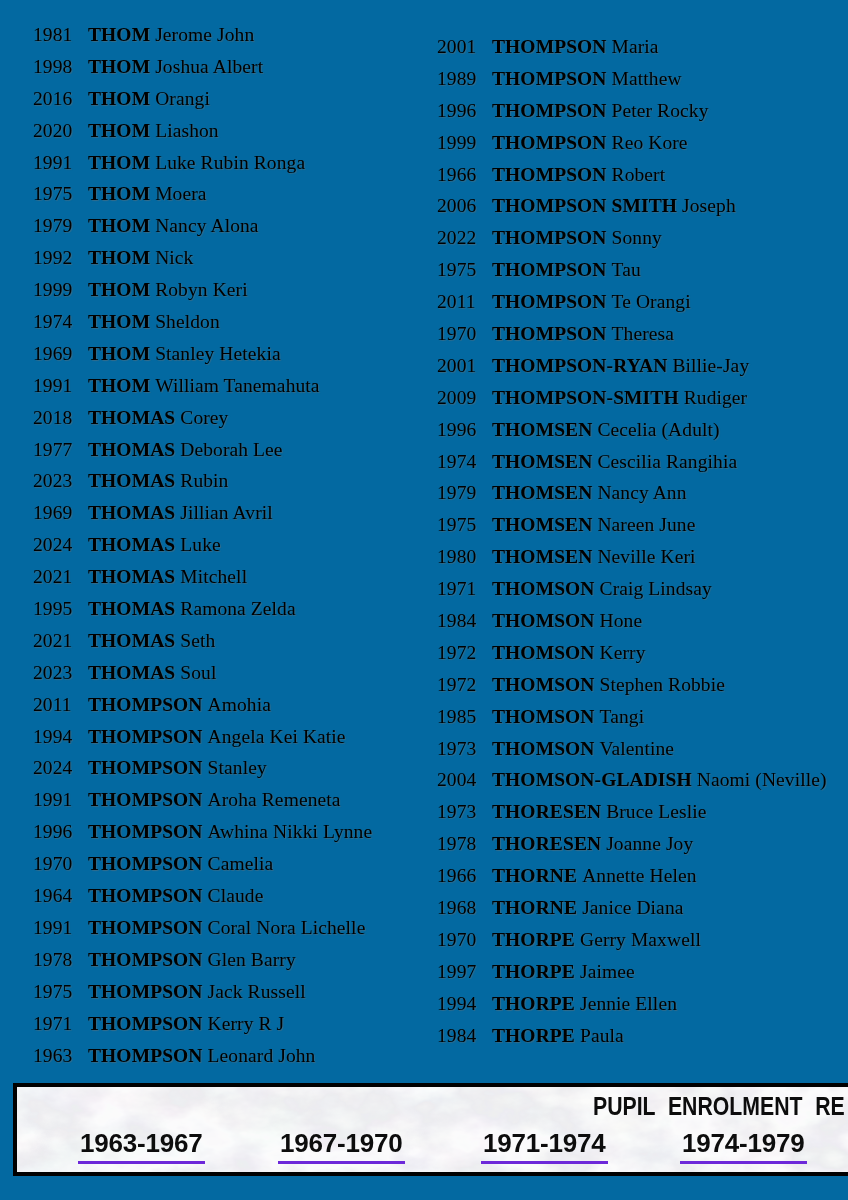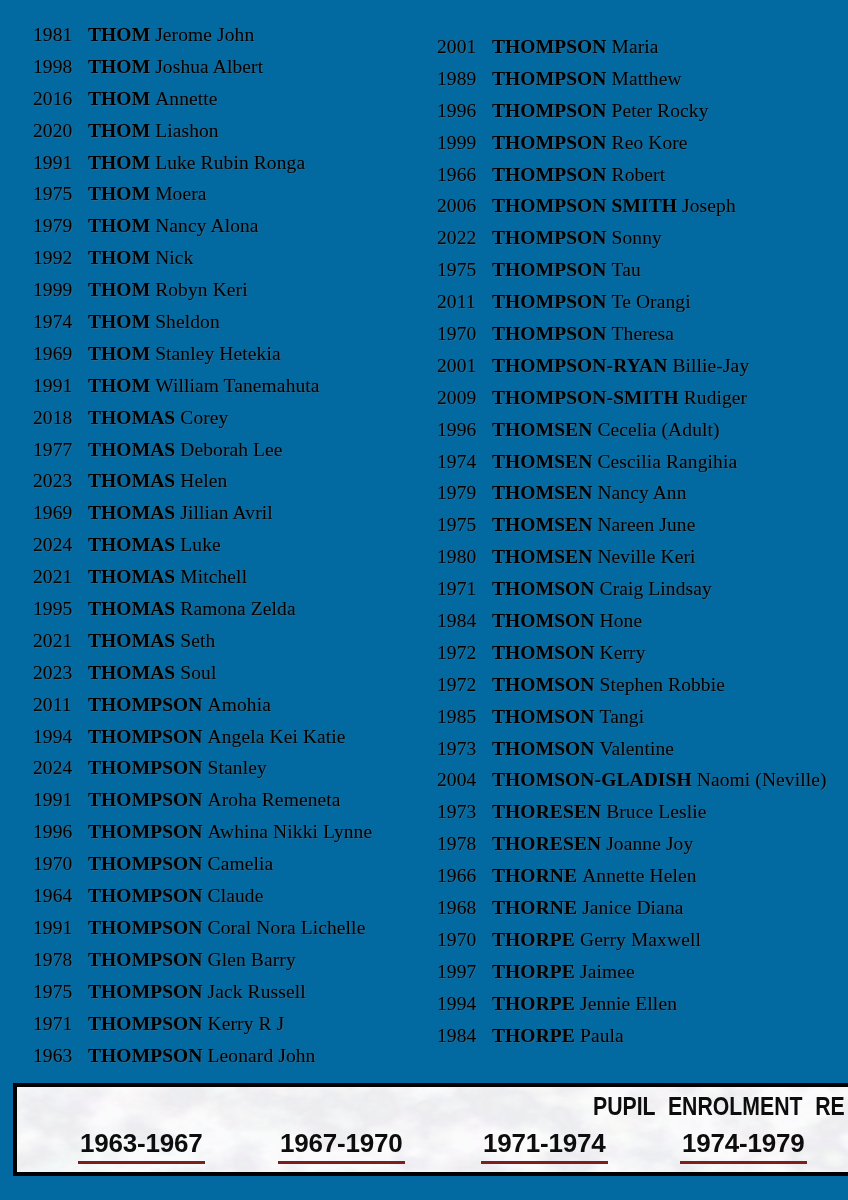--- a/index.html
+++ b/index.html
@@ -74,21 +74,21 @@
   .period {
     position: absolute;
     top: 42px;
     font-family: "Liberation Sans", sans-serif;
     font-weight: 700;
     font-size: 26px;
     line-height: 1.15;
     letter-spacing: -0.2px;
     color: #0d0d0d;
     white-space: nowrap;
-    border-bottom: 3px solid #7f1d1d;
+    border-bottom: 3px solid #6d28d9;
     padding: 0 2px 2px 2px;
     cursor: pointer;
   }
   .p0 { left: 61px; }
   .p1 { left: 261px; }
   .p2 { left: 464px; }
   .p3 { left: 663px; }
 </style>
 </head>
 <body>
@@ -98,21 +98,21 @@
   <div class="col col-left">
     <div class="row">
       <span class="year">1981</span><span class="name"><span class="surname">THOM</span><span class="given">Jerome John</span></span>
     </div>
 
     <div class="row">
       <span class="year">1998</span><span class="name"><span class="surname">THOM</span><span class="given">Joshua Albert</span></span>
     </div>
 
     <div class="row">
-      <span class="year">2016</span><span class="name"><span class="surname">THOM</span><span class="given">Annette</span></span>
+      <span class="year">2016</span><span class="name"><span class="surname">THOM</span><span class="given">Orangi</span></span>
     </div>
 
     <div class="row">
       <span class="year">2020</span><span class="name"><span class="surname">THOM</span><span class="given">Liashon</span></span>
     </div>
 
     <div class="row">
       <span class="year">1991</span><span class="name"><span class="surname">THOM</span><span class="given">Luke Rubin Ronga</span></span>
     </div>
 
@@ -146,21 +146,21 @@
 
     <div class="row">
       <span class="year">2018</span><span class="name"><span class="surname">THOMAS</span><span class="given">Corey</span></span>
     </div>
 
     <div class="row">
       <span class="year">1977</span><span class="name"><span class="surname">THOMAS</span><span class="given">Deborah Lee</span></span>
     </div>
 
     <div class="row">
-      <span class="year">2023</span><span class="name"><span class="surname">THOMAS</span><span class="given">Helen</span></span>
+      <span class="year">2023</span><span class="name"><span class="surname">THOMAS</span><span class="given">Rubin</span></span>
     </div>
 
     <div class="row">
       <span class="year">1969</span><span class="name"><span class="surname">THOMAS</span><span class="given">Jillian Avril</span></span>
     </div>
 
     <div class="row">
       <span class="year">2024</span><span class="name"><span class="surname">THOMAS</span><span class="given">Luke</span></span>
     </div>
 

